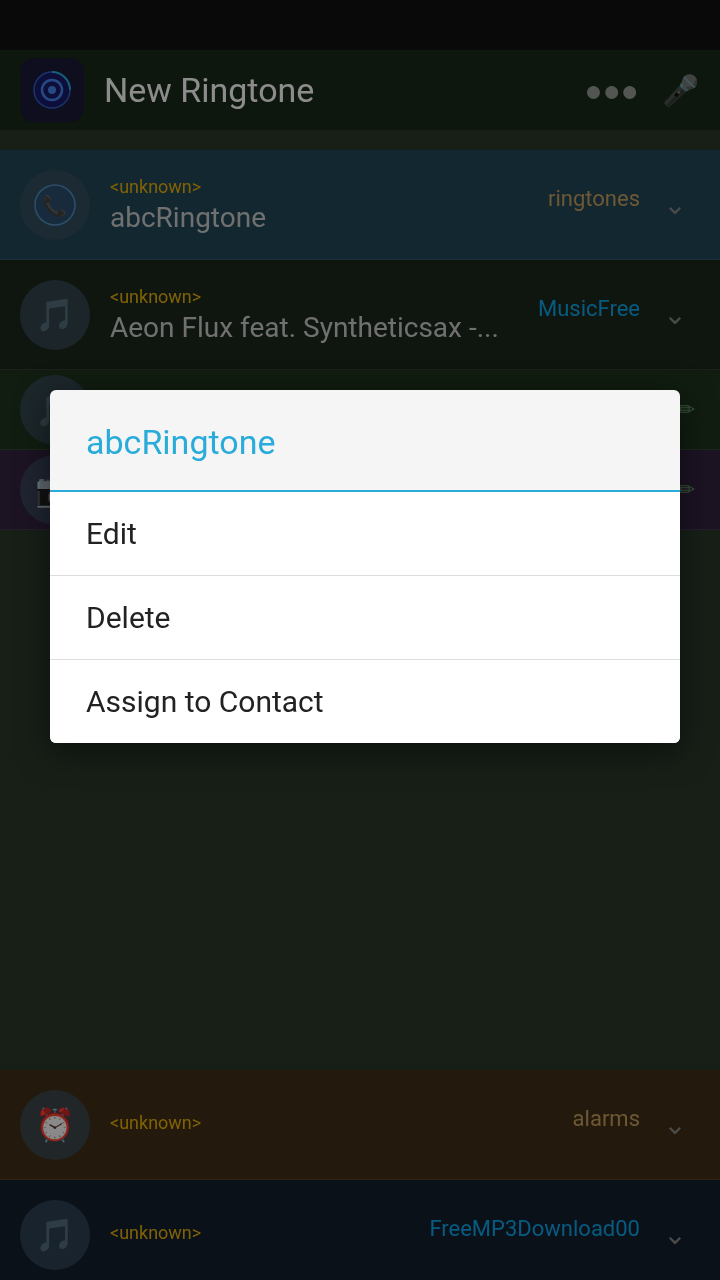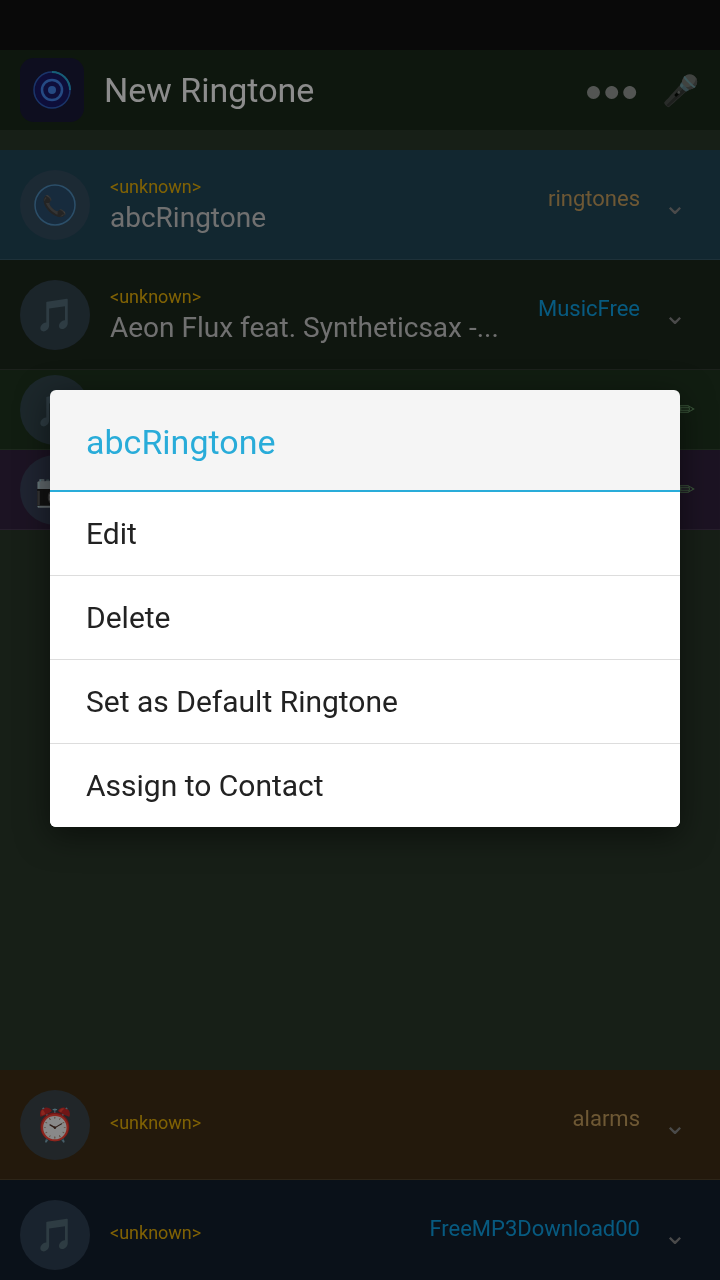--- a/index.html
+++ b/index.html
@@ -325,15 +325,14 @@
   </div>
 
 </div>
 
 <div class="overlay"></div>
 
 <div class="dialog">
   <div class="dialog-title">abcRingtone</div>
   <div class="dialog-item">Edit</div>
   <div class="dialog-item">Delete</div>
-  <div class="dialog-item">Set as Default Ringtone</div>
   <div class="dialog-item">Assign to Contact</div>
 </div>
 
 </body></html>

